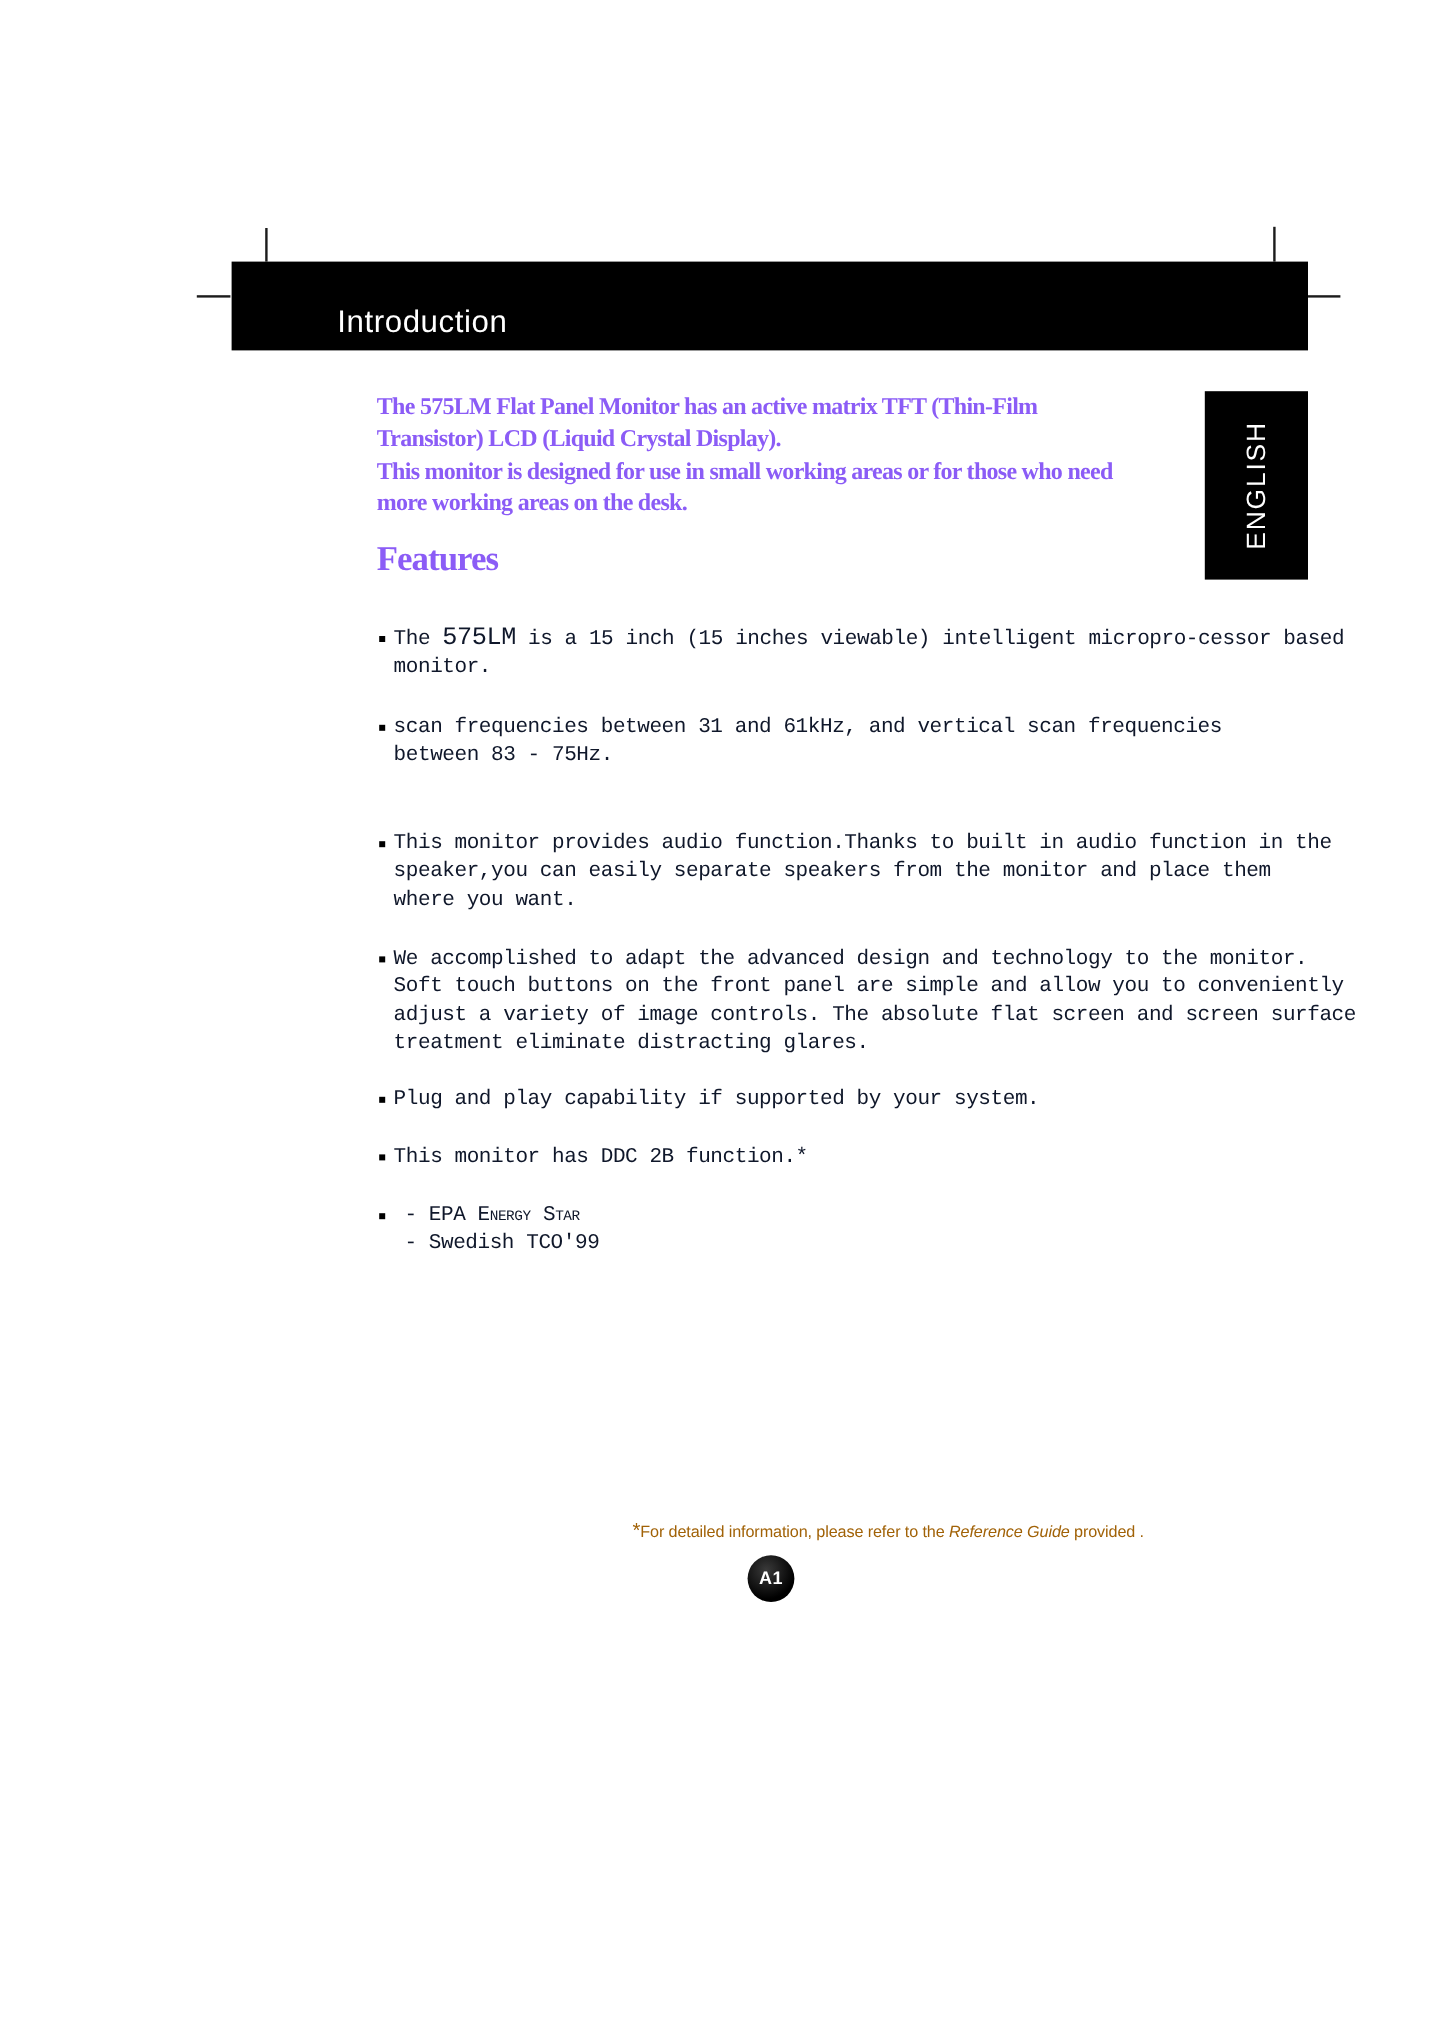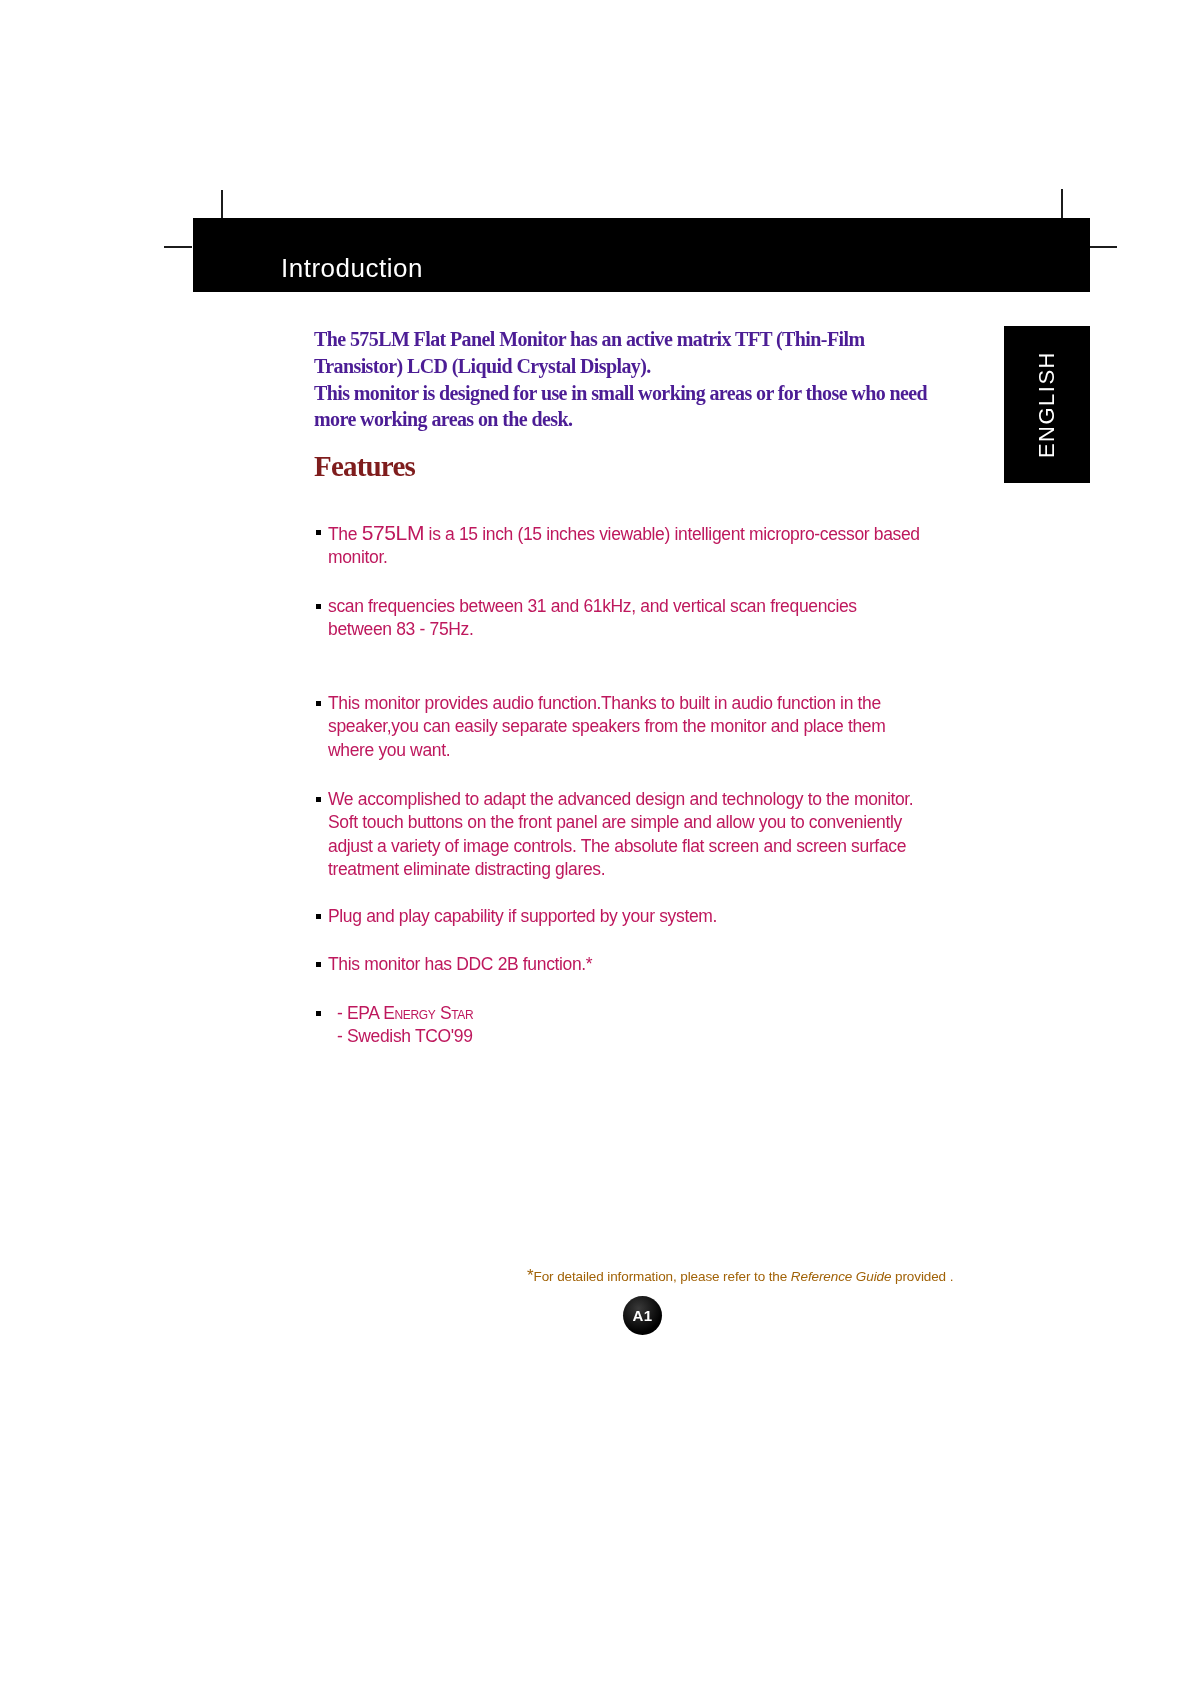--- a/index.html
+++ b/index.html
@@ -32,33 +32,33 @@
   }
   .lang-tab-text{
     writing-mode:vertical-rl;transform:rotate(180deg);
     color:#ffffff;font-size:22px;letter-spacing:1.5px;line-height:1;
   }
   
   .intro{
     position:absolute;left:270px;top:326px;
     font-family:"Liberation Serif",serif;font-weight:bold;
     font-size:20px;line-height:26.8px;letter-spacing:-0.6px;
-    color:#4c1d95;white-space:nowrap;
+    color:#8b5cf6;white-space:nowrap;
   }
   
   .features-heading{
     position:absolute;left:270px;top:452px;
     font-family:"Liberation Serif",serif;font-weight:bold;
-    font-size:29px;letter-spacing:-0.8px;color:#7f1d1d;line-height:1;
+    font-size:29px;letter-spacing:-0.8px;color:#8b5cf6;line-height:1;
   }
   
   .bullet{
     position:absolute;left:272px;
     font-size:17.5px;line-height:23.3px;letter-spacing:-0.35px;
-    color:#be185d;white-space:nowrap;
+    color:#0f172a;white-space:nowrap;font-family:Liberation Mono, monospace;
   }
   .bullet .marker{
     position:absolute;left:0;top:9px;width:5px;height:5px;background:#000;
   }
   .bullet .lines{margin-left:12px;}
   .model{font-size:21px;}
   .sub-line{margin-left:9px;}
   .smallcaps{font-variant:small-caps;}
   
   .footnote{

